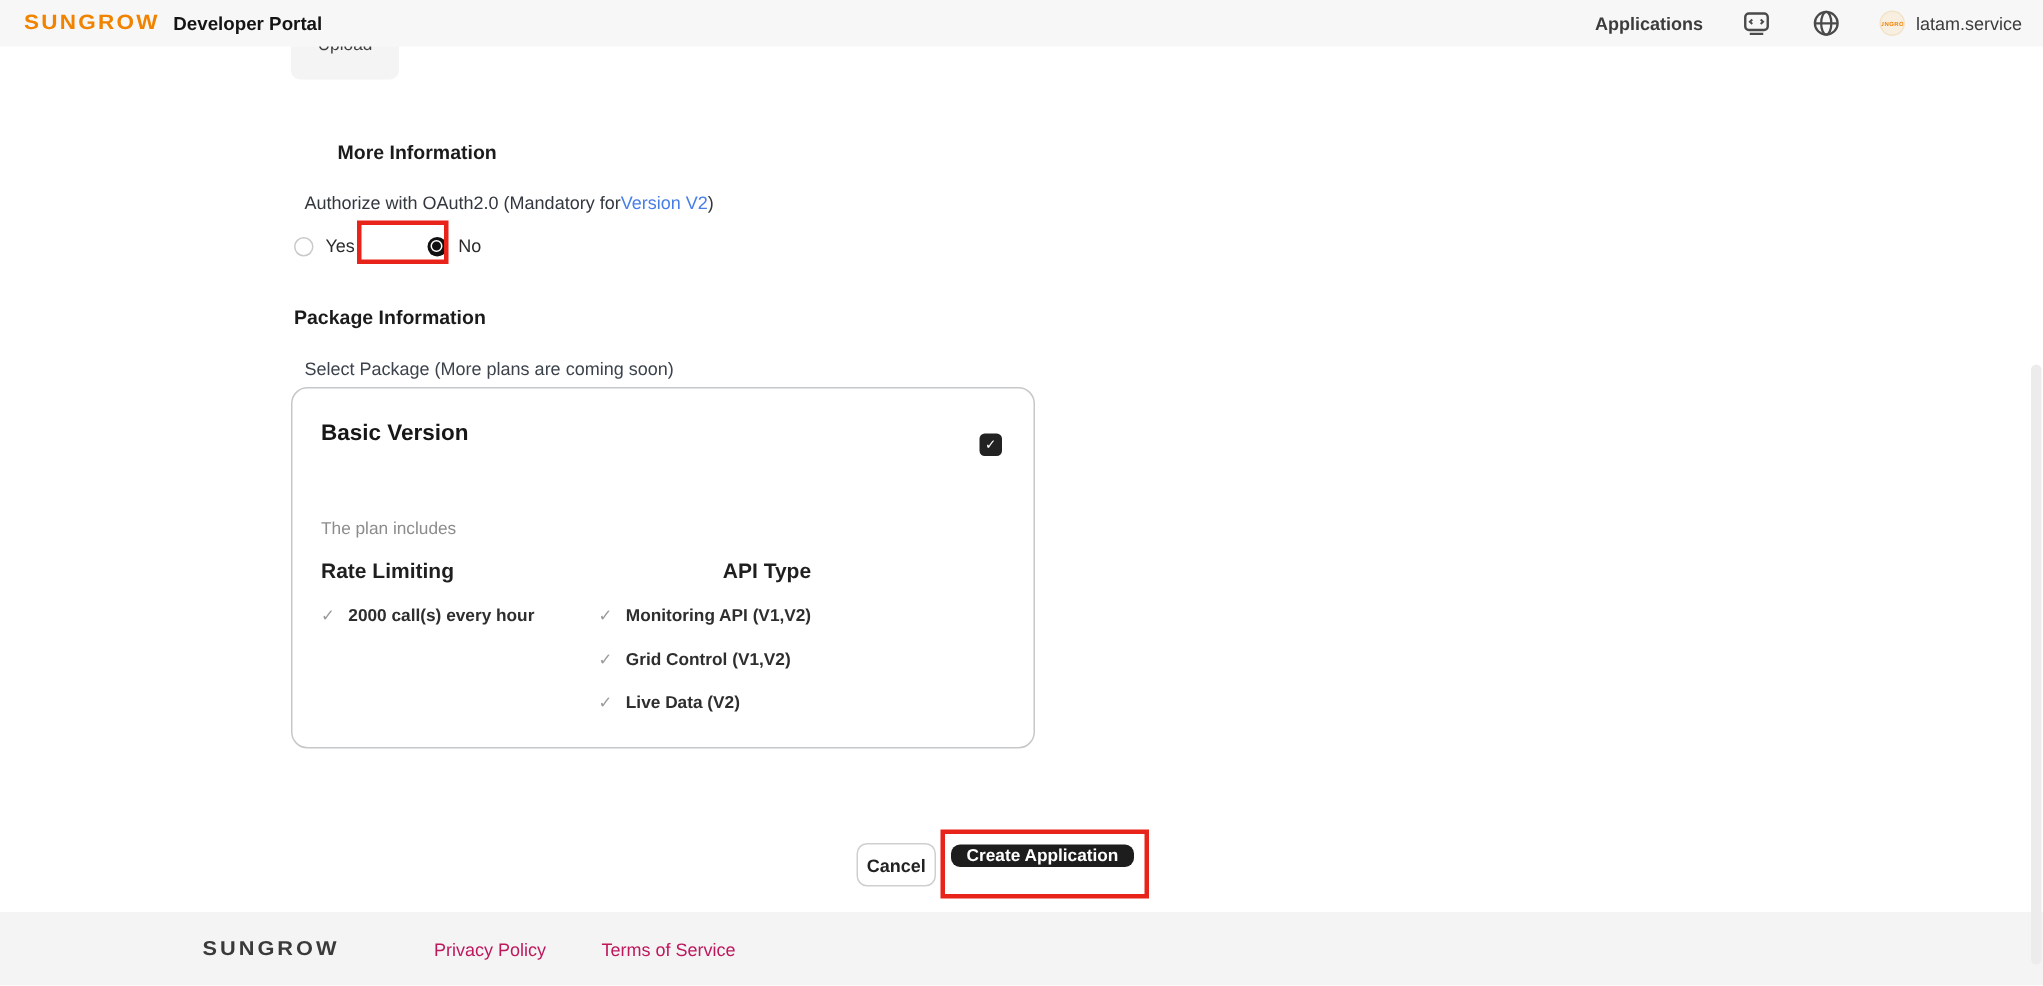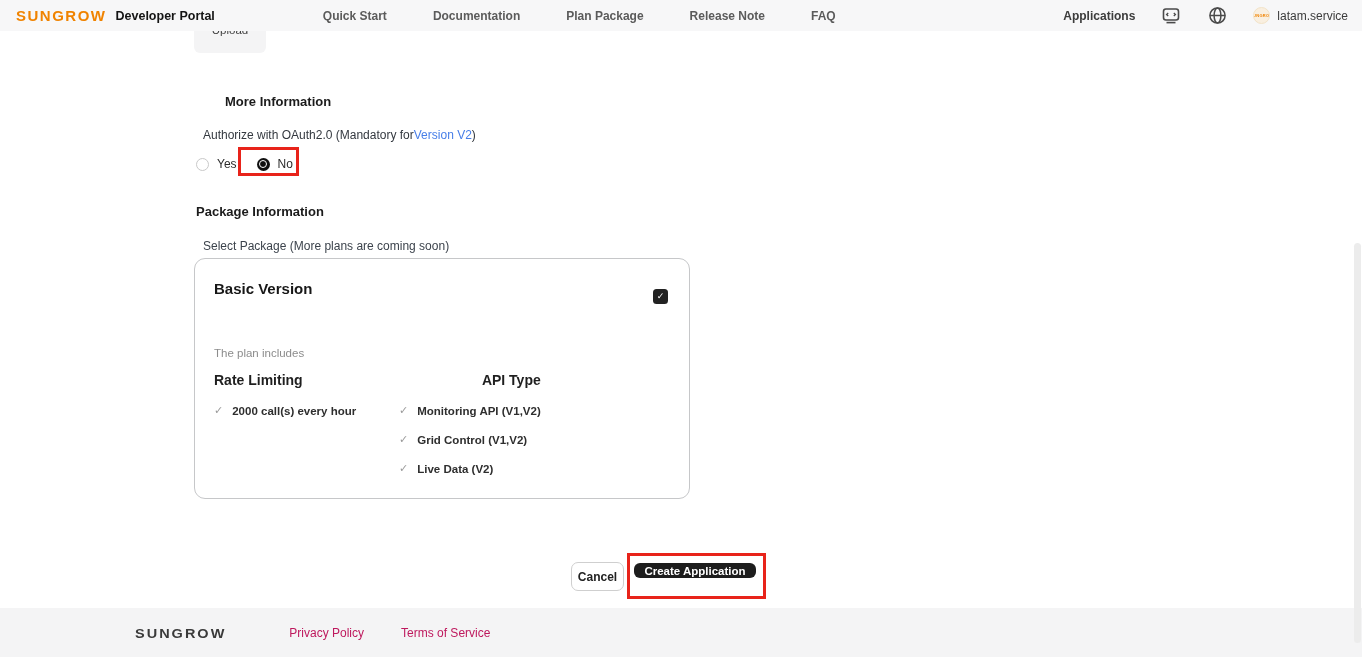--- a/index.html
+++ b/index.html
@@ -54,21 +54,21 @@
     position:absolute; left:196px;
     font-size:13px; font-weight:bold; color:#1b1b1b;
   }
   .oauth-label {
     position:absolute; left:203px; top:128px;
     font-size:12px; color:#33383f;
   }
   .oauth-link { color:#477ee8; cursor:pointer; }
   .radio-row {
     position:absolute; left:196px; top:153px;
-    display:flex; align-items:center; gap:20px; height:22px;
+    display:flex; align-items:center; gap:48px; height:22px;
   }
   .radio-opt { display:flex; align-items:center; gap:8px; cursor:pointer; }
   .radio-circle {
     width:13px; height:13px; border-radius:50%;
     border:1px solid #c9c9c9; background:#fff;
   }
   .radio-circle.selected {
     border:none; background:#101010; position:relative;
   }
   .radio-circle.selected::after {
@@ -146,27 +146,20 @@
     position:absolute; right:1px; top:243px; width:7px; height:400px;
     background:#ececec; border-radius:4px; z-index:50;
   }
 </style>
 </head>
 <body>
 
 <div class="topnav">
   <div class="logo">SUNGROW</div>
   <div class="brand">Developer Portal</div>
-  <div class="nav-items">
-    <div class="nav-item">Quick Start</div>
-    <div class="nav-item">Documentation</div>
-    <div class="nav-item">Plan Package</div>
-    <div class="nav-item">Release Note</div>
-    <div class="nav-item">FAQ</div>
-  </div>
   <div class="nav-right">
     <div class="nav-apps">Applications</div>
     <div class="icon-btn">
       <svg width="18" height="17" viewBox="0 0 18 17" fill="none">
         <rect x="1.5" y="2" width="15" height="11" rx="2.4" stroke="#4a4a4a" stroke-width="1.6"></rect>
         <path d="M6.2 6 L4.6 7.5 L6.2 9" stroke="#4a4a4a" stroke-width="1.3" fill="none"></path>
         <path d="M11.8 6 L13.4 7.5 L11.8 9" stroke="#4a4a4a" stroke-width="1.3" fill="none"></path>
         <line x1="4.5" y1="15.6" x2="13.5" y2="15.6" stroke="#4a4a4a" stroke-width="1.6"></line>
       </svg>
     </div>

